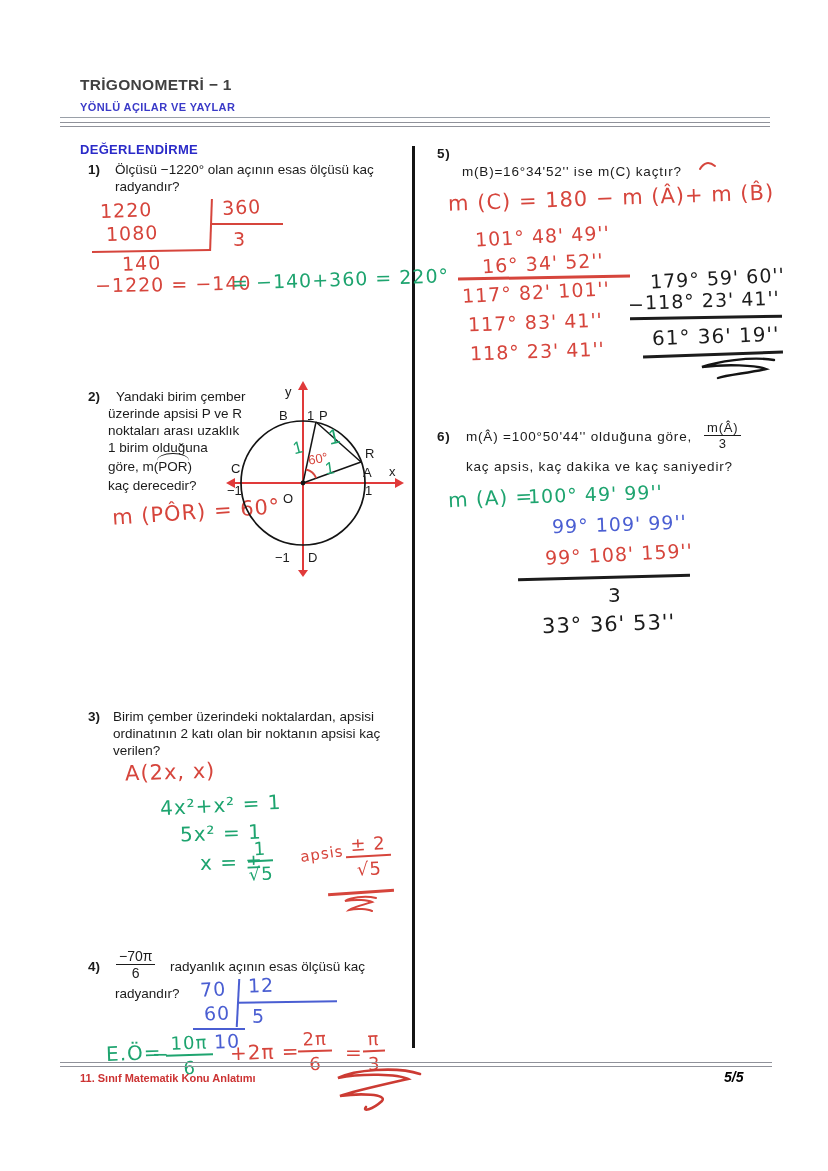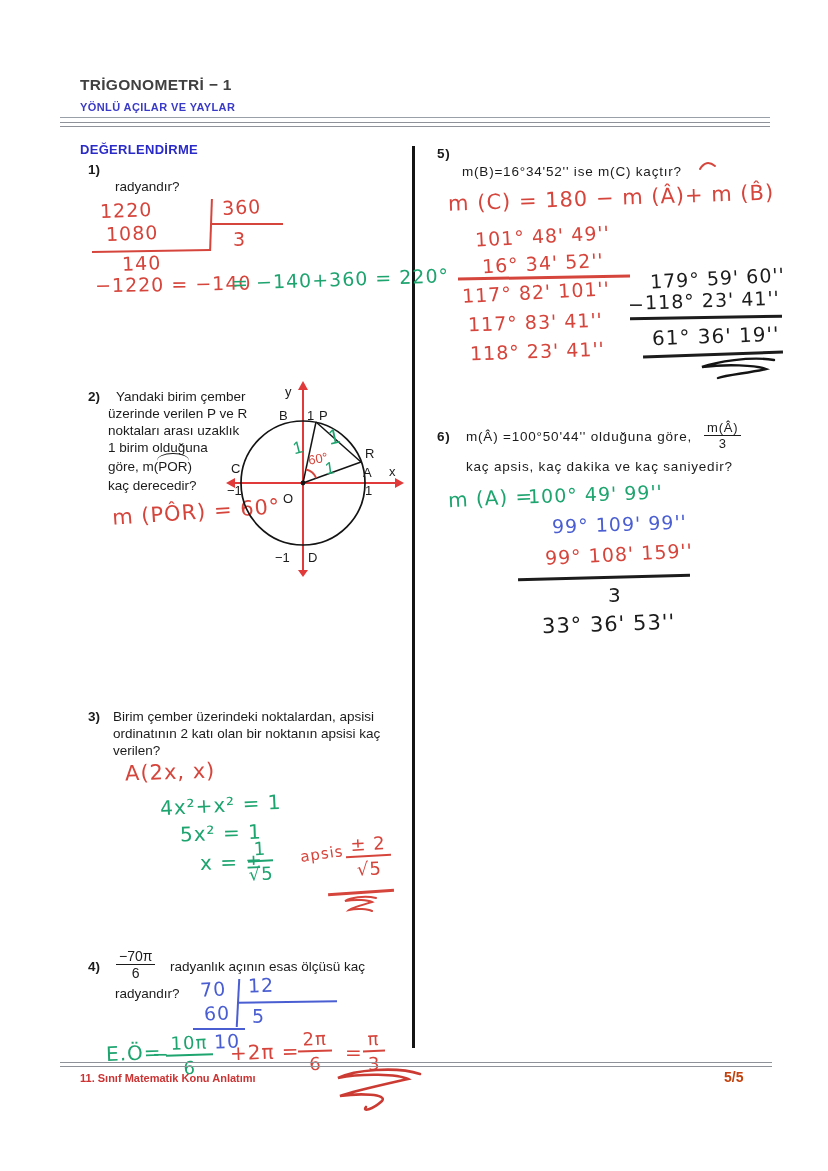--- a/index.html
+++ b/index.html
@@ -35,36 +35,37 @@
   <div class="abs bold" style="left:80px; top:76px; font-size:15.5px; color:#404040; letter-spacing:0.3px;">TRİGONOMETRİ − 1</div>
   <div class="abs bold" style="left:80px; top:101px; font-size:11px; color:#3a3ac8; letter-spacing:0.4px;">YÖNLÜ AÇILAR VE YAYLAR</div>
   <div class="abs" style="left:60px; top:117px; width:710px; height:1px; background:#9aa0a8;"></div>
   <div class="abs dline" style="left:60px; top:122px; width:710px;"></div>
 
   <div class="abs" style="left:412px; top:146px; width:2.5px; height:902px; background:#141414;"></div>
 
   <div class="abs bold" style="left:80px; top:142px; font-size:13px; color:#2a2ac8; letter-spacing:0.3px;">DEĞERLENDİRME</div>
 
   <div class="abs printed bold" style="left:88px; top:161px;">1)</div>
+  <div class="abs printed" style="left:115px; top:161px;">Ölçüsü −1220°  olan açının esas ölçüsü kaç</div>
   <div class="abs printed" style="left:115px; top:178px;">radyandır?</div>
 
   <div class="abs hw red" style="left:100px; top:199px; font-size:19px; transform:rotate(-2deg);">1220</div>
   <div class="abs hw red" style="left:222px; top:196px; font-size:19px; transform:rotate(-3deg);">360</div>
   <span class="abs rule red" style="left:210px; top:199px; width:2px; height:52px; transform:rotate(2deg);"></span>
   <span class="abs rule red" style="left:211px; top:223px; width:72px; height:2px;"></span>
   <div class="abs hw red" style="left:106px; top:222px; font-size:19px; transform:rotate(-2deg);">1080</div>
   <div class="abs hw red" style="left:233px; top:228px; font-size:19px;">3</div>
   <span class="abs rule red" style="left:92px; top:250px; width:118px; height:2px; transform:rotate(-1deg);"></span>
   <div class="abs hw red" style="left:122px; top:252px; font-size:19px; transform:rotate(-2deg);">140</div>
   <div class="abs hw red" style="left:95px; top:273px; font-size:19px; transform:rotate(-1deg);">−1220 = −140</div>
   <div class="abs hw green" style="left:232px; top:268px; font-size:19px; transform:rotate(-2deg);">= −140+360 = 220°</div>
 
   <div class="abs printed bold" style="left:88px; top:388px;">2)</div>
   <div class="abs printed" style="left:116px; top:388px;">Yandaki birim çember</div>
-  <div class="abs printed" style="left:108px; top:405px;">üzerinde verilen P ve R</div>
+  <div class="abs printed" style="left:108px; top:405px;">üzerinde apsisi P ve R</div>
   <div class="abs printed" style="left:108px; top:422px;">noktaları arası uzaklık</div>
   <div class="abs printed" style="left:108px; top:439px;">1 birim olduğuna</div>
   <div class="abs printed" style="left:108px; top:458px;"><span>göre,  m(</span><span class="overarc">POR</span><span>)</span></div>
   <div class="abs printed" style="left:108px; top:477px;">kaç derecedir?</div>
   <div class="abs hw red" style="left:112px; top:500px; font-size:21px; transform:rotate(-4deg);">m (PÔR) = 60°</div>
 
   <svg class="abs" style="left:225px; top:378px;" width="180" height="200" viewBox="0 0 180 200">
 
     <line x1="10" y1="105" x2="170" y2="105" stroke="#e03a3a" stroke-width="2"></line>
     <polygon points="170,100 179,105 170,110" fill="#e03a3a"></polygon>
@@ -194,18 +195,18 @@
   <div class="abs hw green" style="left:448px; top:486px; font-size:20px; transform:rotate(-3deg);">m (A) =</div>
   <div class="abs hw green" style="left:528px; top:483px; font-size:19px; transform:rotate(-2deg);">100°  49'  99''</div>
   <div class="abs hw blue" style="left:552px; top:513px; font-size:19px; transform:rotate(-2deg);">99°  109'  99''</div>
   <div class="abs hw red" style="left:545px; top:543px; font-size:19px; transform:rotate(-3deg);">99°  108'  159''</div>
   <span class="abs rule ink" style="left:518px; top:576px; width:172px; height:2.5px; transform:rotate(-1.5deg);"></span>
   <div class="abs hw ink" style="left:608px; top:583px; font-size:20px;">3</div>
   <div class="abs hw ink" style="left:542px; top:612px; font-size:21px; transform:rotate(-2deg);">33°  36'  53''</div>
 
   <div class="abs dline" style="left:60px; top:1062px; width:712px;"></div>
   <div class="abs" style="left:80px; top:1072px; font-size:11px; color:#cc3333;font-weight:bold;">11. Sınıf Matematik Konu Anlatımı</div>
-  <div class="abs bold" style="left:724px; top:1069px; font-size:14px; color:#c2410c;">5/5</div>
+  <div class="abs bold" style="left:724px; top:1069px; font-size:14px; color:#000000;font-style:italic;">5/5</div>
   <svg class="abs" style="left:328px; top:1066px;" width="100" height="52" viewBox="0 0 100 52">
     <path d="M92,8 C68,0 26,4 10,12 C34,7 70,8 80,13 C58,18 22,26 12,30 C32,27 60,28 54,35 C44,44 34,46 38,41" fill="none" stroke="#cc3b33" stroke-width="2.6" stroke-linecap="round"></path>
   </svg>
 
 </div>
 
 </body></html>

